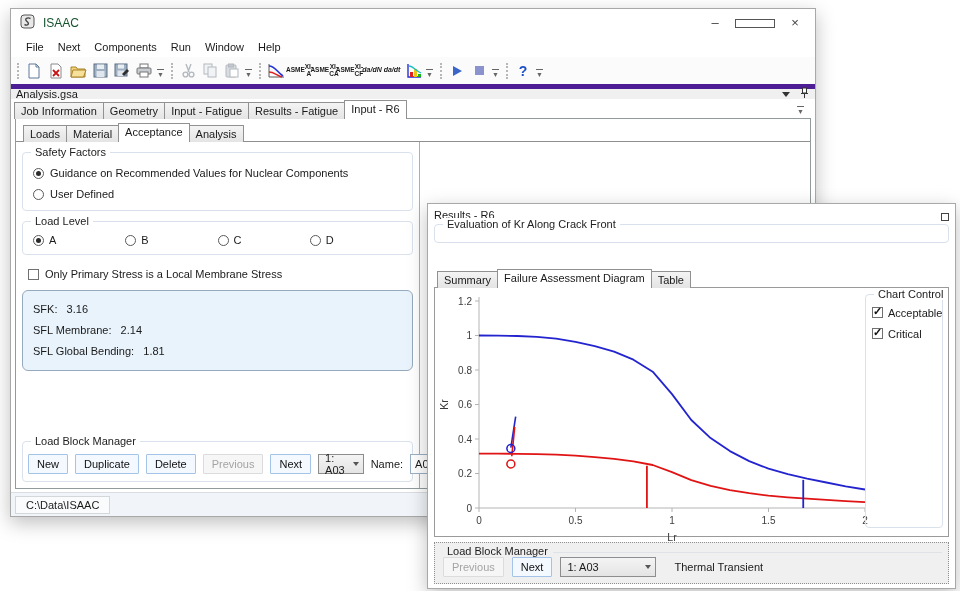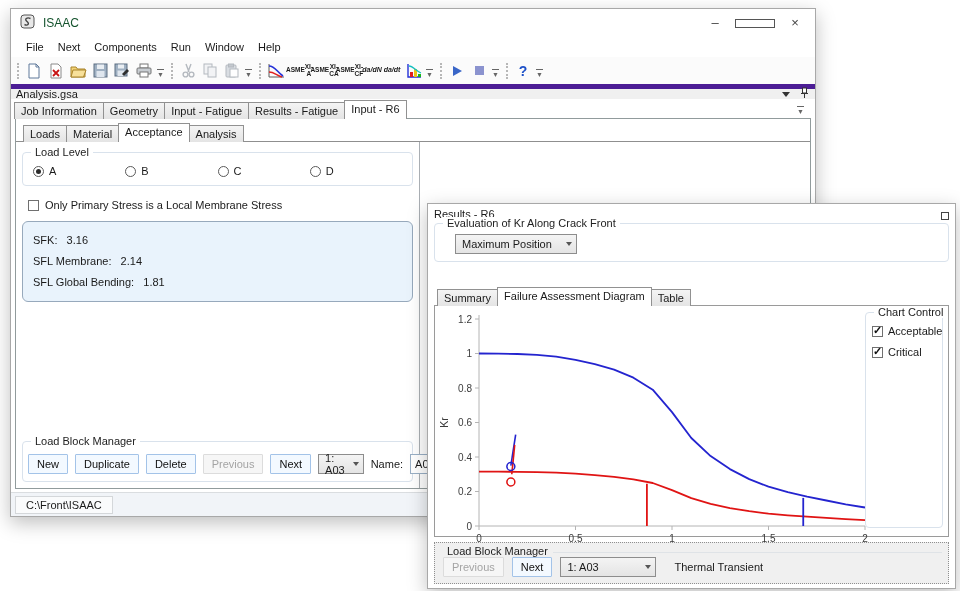--- a/index.html
+++ b/index.html
@@ -291,20 +291,31 @@
     <div class="tabstrip" id="inner-tabs">
       <span class="tab">Loads</span>
       <span class="tab">Material</span>
       <span class="tab active">Acceptance</span>
       <span class="tab">Analysis</span>
     </div>
 
     <div id="inner-page">
       <div id="form-col">
 
+        <div class="groupbox" id="sf-group">
+          <span class="gb-label">Safety Factors</span>
+          <div class="row">
+            <span class="radio sel"></span>
+            <span>Guidance on Recommended Values for Nuclear Components</span>
+          </div>
+          <div class="row">
+            <span class="radio"></span>
+            <span>User Defined</span>
+          </div>
+        </div>
 
         <div class="groupbox" id="ll-group">
           <span class="gb-label">Load Level</span>
           <div class="opts">
             <span class="opt">
               <span class="radio sel"></span>
               <span>A</span>
             </span>
             <span class="opt">
               <span class="radio"></span>
@@ -348,37 +359,33 @@
             <span class="textbox" style="width:42px">A03</span>
           </div>
         </div>
 
       </div>
       <div style="flex:1"></div>
     </div>
   </div>
 
   <div class="statusbar">
-    <span class="status-chip">C:\Front\ISAAC</span>
+    <span class="status-chip">C:\Data\ISAAC</span>
   </div>
 </div>
 
 <div class="win" id="r6-win">
 
   <div id="r6-title">
     <span>Results - R6</span>
     <span id="r6-maxbox"></span>
   </div>
 
   <div class="groupbox" id="r6-eval">
     <span class="gb-label">Evaluation of Kr Along Crack Front</span>
-    <span class="combo">
-      <span>Maximum Position</span>
-      <span class="caret"></span>
-    </span>
   </div>
 
   <div class="tabstrip" id="r6-tabs">
     <span class="tab">Summary</span>
     <span class="tab active">Failure Assessment Diagram</span>
     <span class="tab">Table</span>
   </div>
 
   <div id="r6-page">
     <svg id="fad-chart" width="442" height="256">

